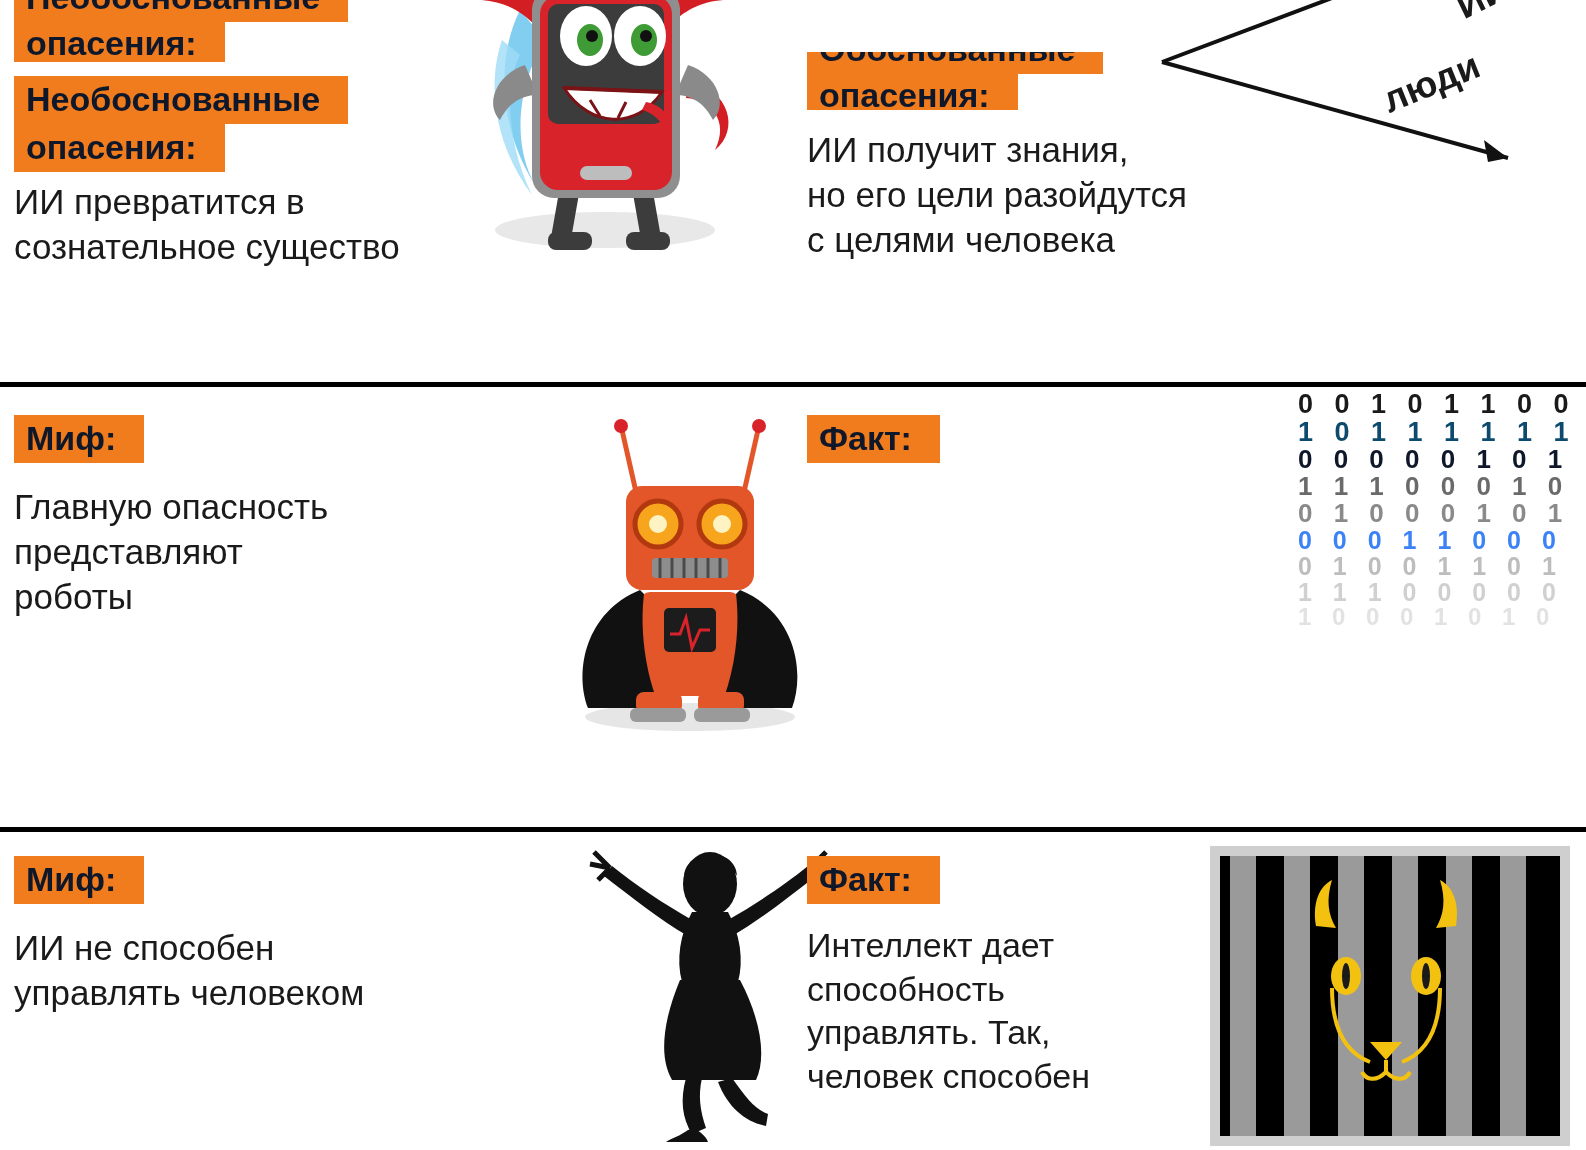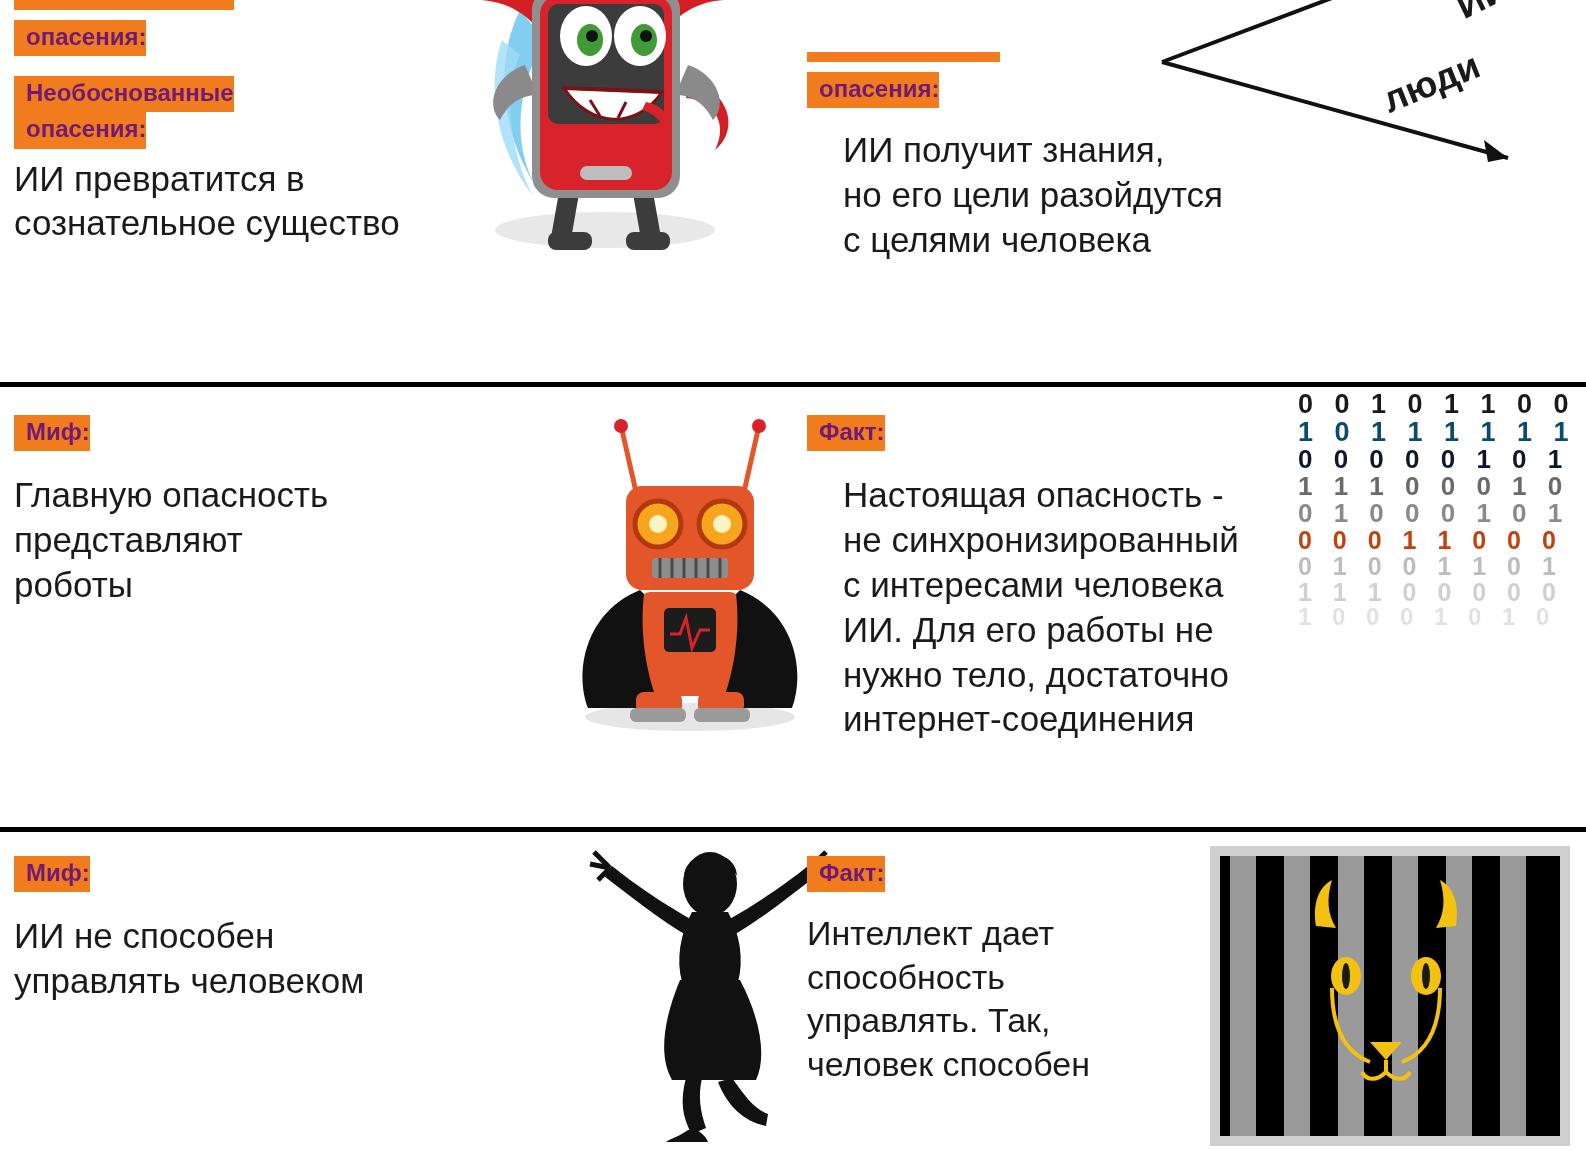--- a/index.html
+++ b/index.html
@@ -46,37 +46,37 @@
   .text-block {
     position: relative;
     padding-left: 14px;
     padding-top: 0;
   }
 
   
   .tag {
     display: inline-block;
     background: #f07c1e;
-    color: #701a75;
+    color: #0f172a;
     font-weight: bold;
-    font-size: 24px;
+    font-size: 34px;
     line-height: 1.18;
-    padding: 3px 0 5px 12px;
+    padding: 3px 28px 5px 12px;
     white-space: nowrap;
   }
 
   .body-text {
     font-size: 35px;
     line-height: 1.28;
     color: #1a1a1a;
     margin-top: 8px;
     max-width: 470px;
   }
   .body-text.narrow { max-width: 440px; }
-  .body-text.mid { max-width: 500px; margin-left: 36px; }
+  .body-text.mid { max-width: 500px; }
 
   
   .top-left-text { width: 430px; padding-top: 0; }
   .top-left-text .tag { margin-bottom: 0; }
   .top-left-block2 { margin-top: 14px; }
 
   .top-right-text { width: 520px; padding-top: 52px; padding-left: 14px;}
 
   
   .tag-clipped-wrap {
@@ -303,36 +303,30 @@
           <rect x="158" y="280" width="46" height="22" rx="8" fill="#e2562a"></rect>
           <rect x="90" y="296" width="56" height="14" rx="6" fill="#9a9a9a"></rect>
           <rect x="154" y="296" width="56" height="14" rx="6" fill="#9a9a9a"></rect>
         </svg>
       </div>
     </div>
 
     <div class="col col-right">
       <div class="text-block" style="width:510px; padding-top:28px;">
         <span class="tag">Факт:</span>
-        <div class="body-text mid" style="white-space:pre-line; margin-top:22px;">Настоящая опасность -
-не синхронизированный
-с интересами человека
-ИИ. Для его работы не
-нужно тело, достаточно
-интернет-соединения</div>
       </div>
 
       <div class="art">
         <div class="binary-art">
           <div class="brow" style="font-size:27px; color:#1a1a1a;">0 0 1 0 1 1 0 0</div>
           <div class="brow" style="font-size:27px; color:#0c4a6e;">1 0 1 1 1 1 1 1</div>
           <div class="brow" style="font-size:26px; color:#0f172a;">0 0 0 0 0 1 0 1</div>
           <div class="brow" style="font-size:26px; color:#6a6a6a;">1 1 1 0 0 0 1 0</div>
           <div class="brow" style="font-size:26px; color:#8a8a8a;">0 1 0 0 0 1 0 1</div>
-          <div class="brow" style="font-size:25px; color:#c2410c;">0 0 0 1 1 0 0 0</div>
+          <div class="brow" style="font-size:25px; color:#3b82f6;">0 0 0 1 1 0 0 0</div>
           <div class="brow" style="font-size:25px; color:#bdbdbd;">0 1 0 0 1 1 0 1</div>
           <div class="brow" style="font-size:25px; color:#d0d0d0;">1 1 1 0 0 0 0 0</div>
           <div class="brow" style="font-size:24px; color:#e2e2e2;">1 0 0 0 1 0 1 0</div>
         </div>
       </div>
     </div>
   </div>
 
   <div class="divider"></div>
 

